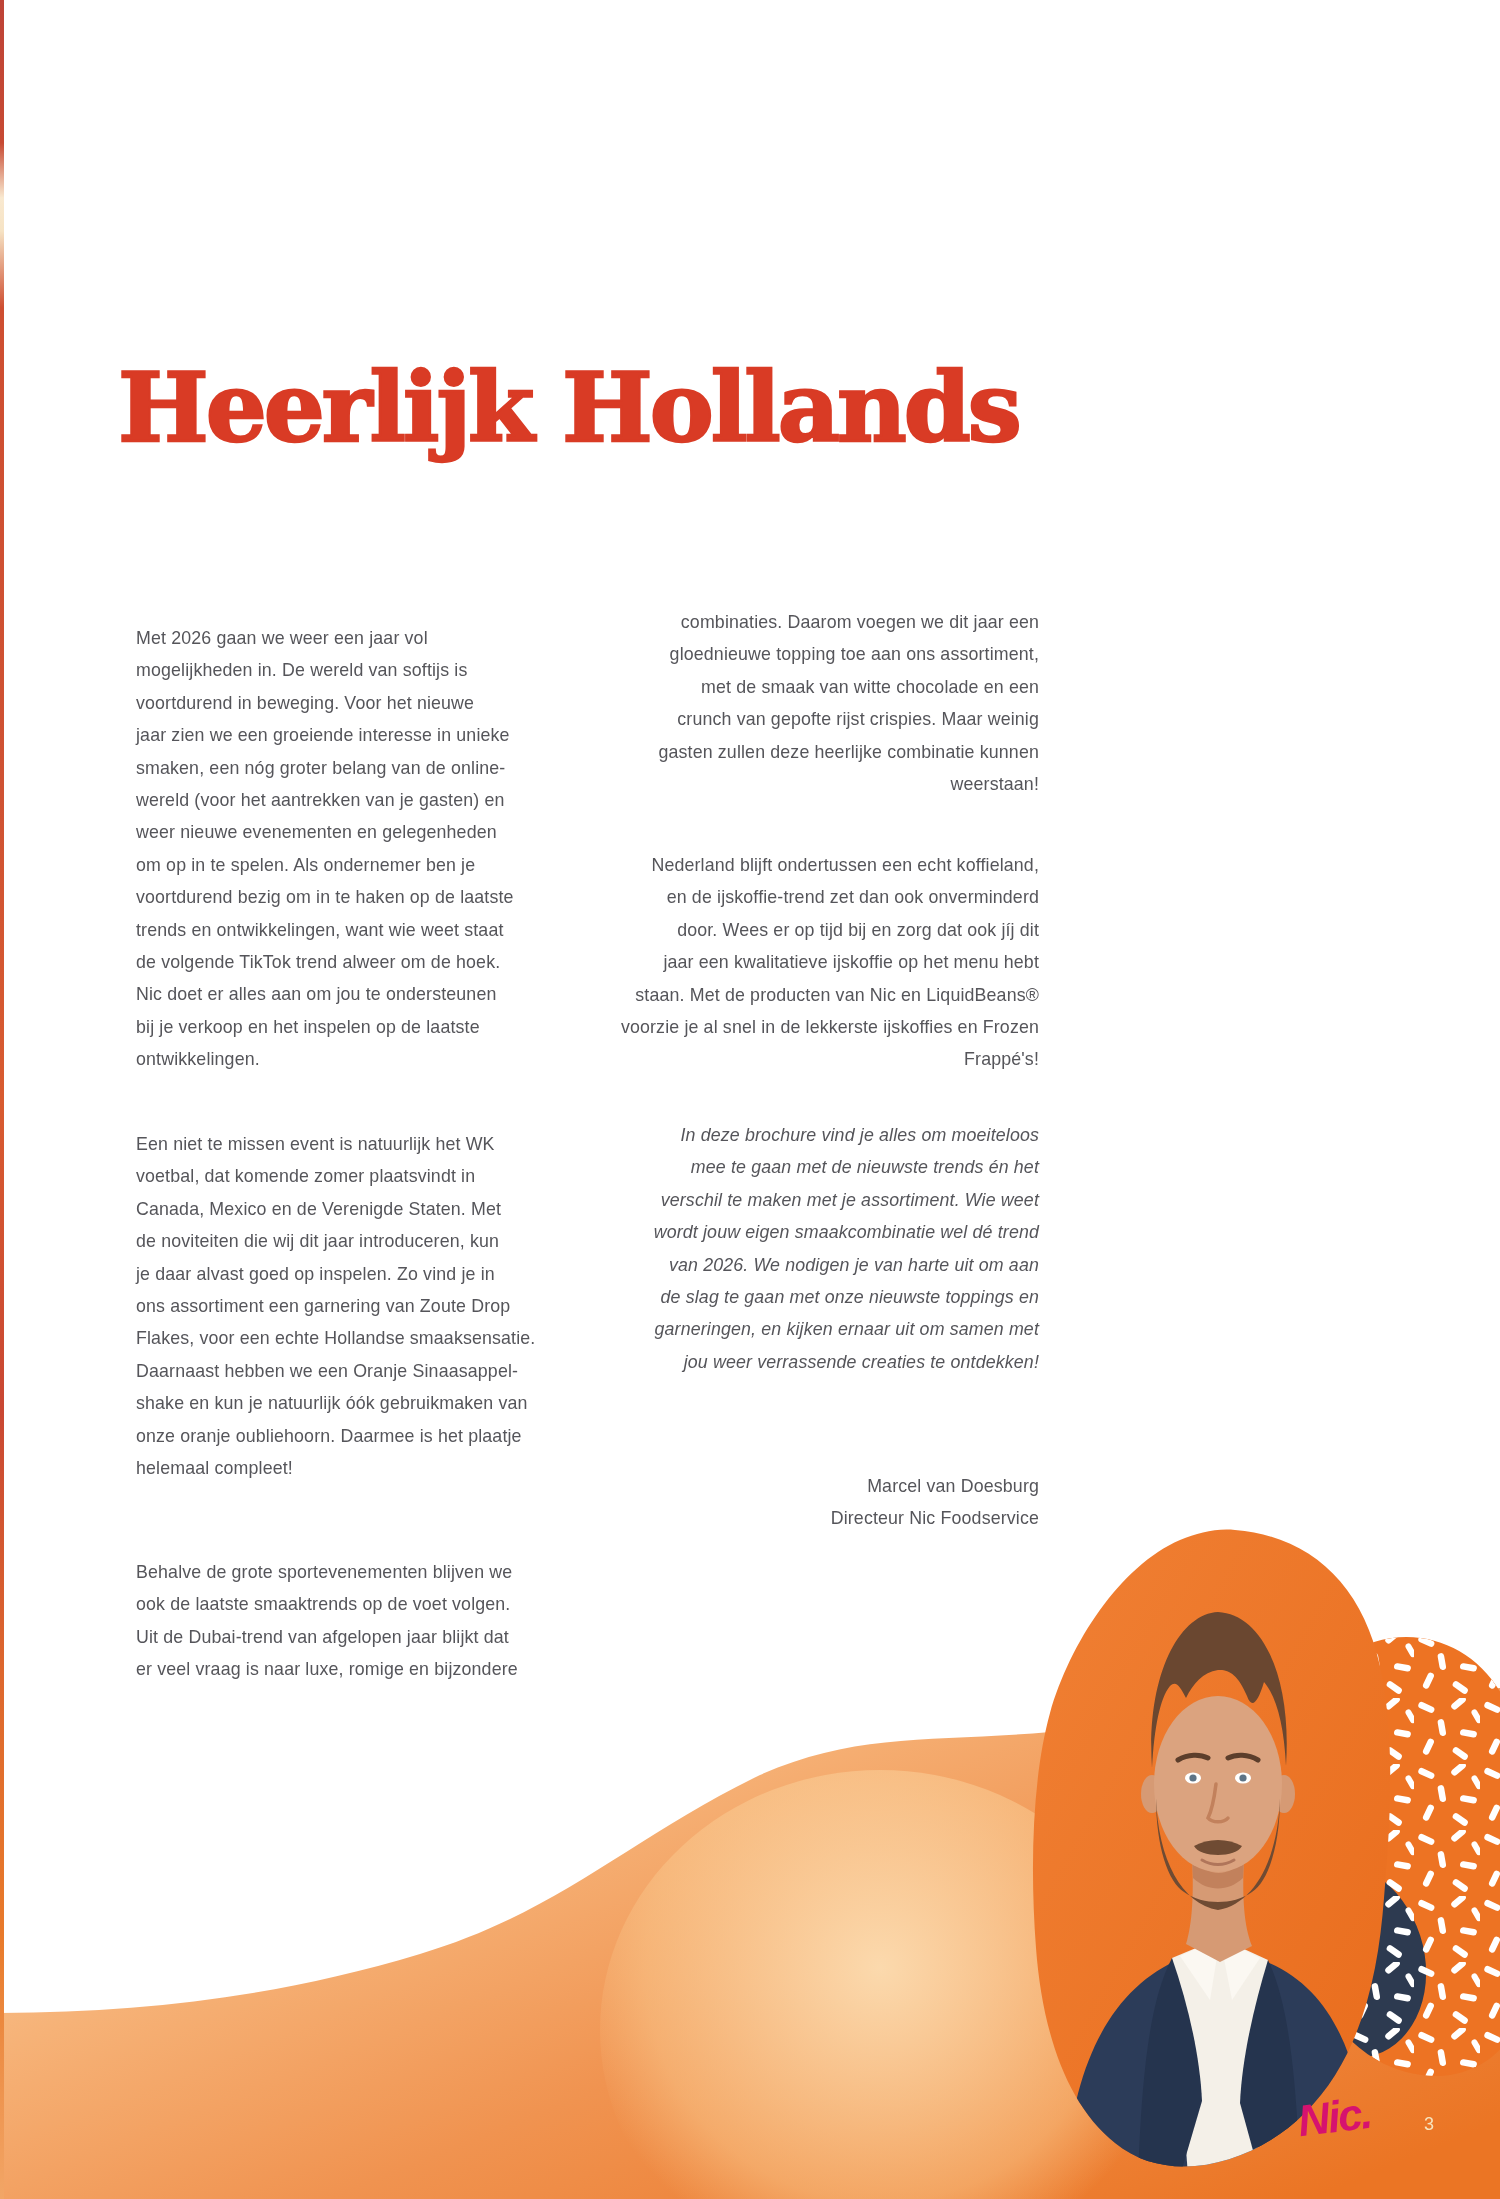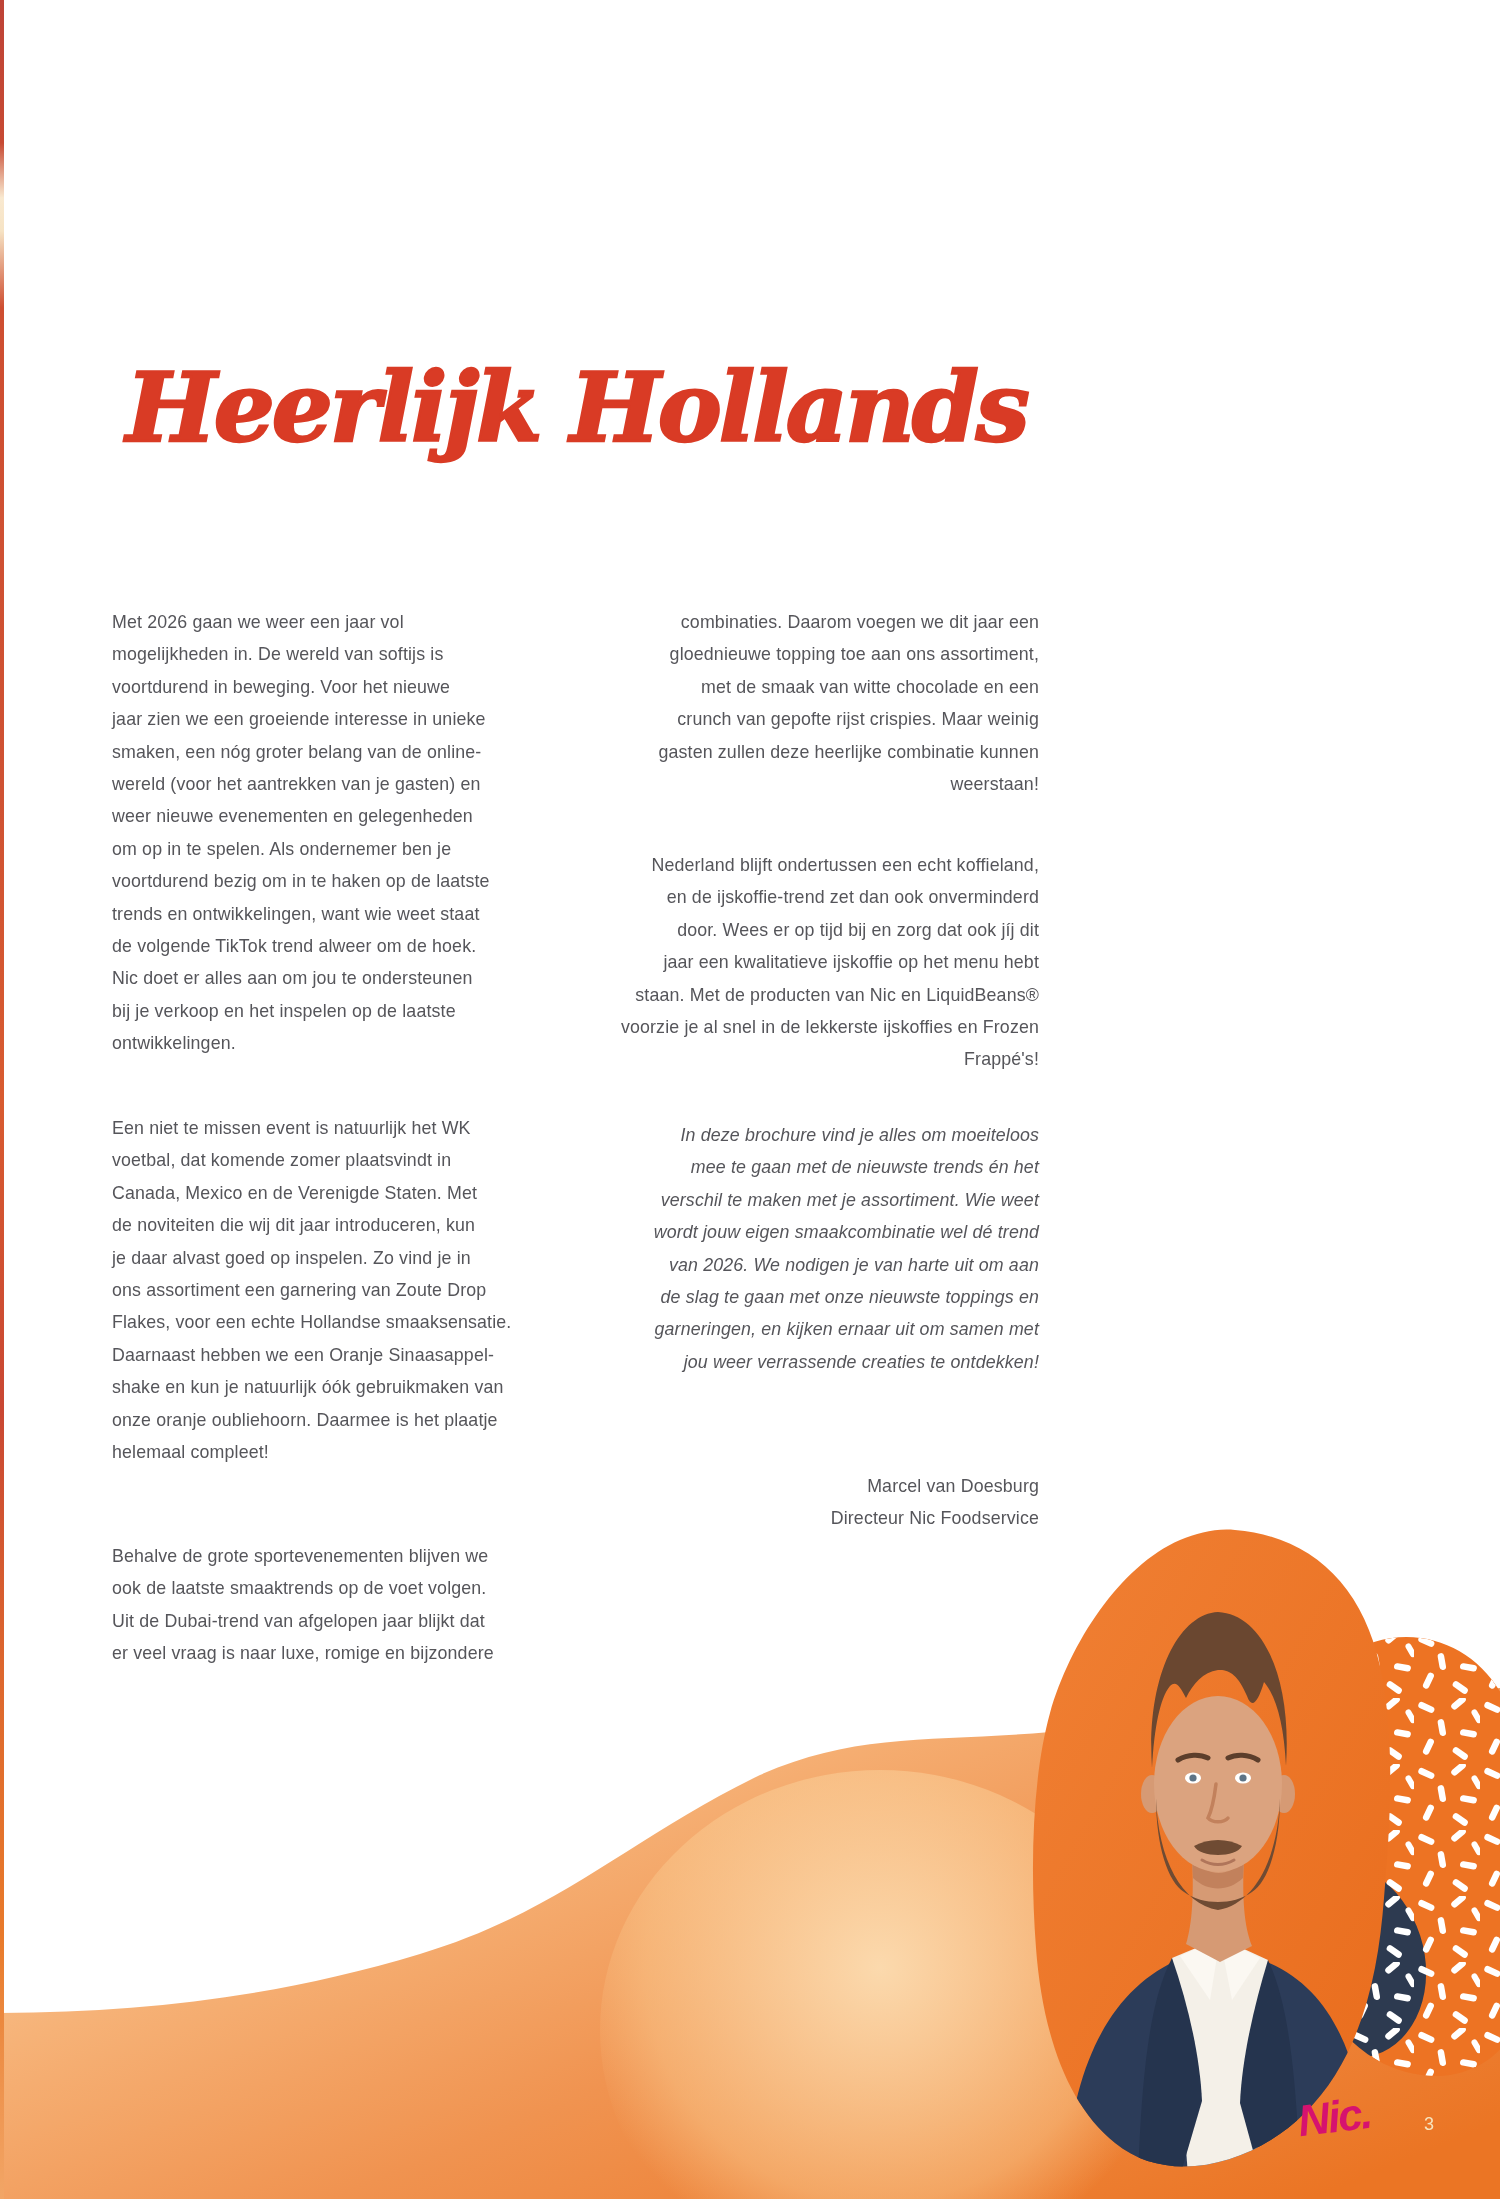--- a/index.html
+++ b/index.html
@@ -14,37 +14,36 @@
   
   .edge-stripe{
     position:absolute;left:0;top:0;width:4px;height:2199px;z-index:6;
     background:linear-gradient(180deg,
       #BE4337 0%, #C74A33 6.5%, #F9E9D0 9%, #F6E3C4 10.5%, #CE4E31 14%,
       #CF5233 36%, #D85B30 50%, #C94733 64%, #DD672E 76%, #E87A2B 88%, #F2A667 100%);
   }
 
   .title{
     position:absolute;left:118px;top:358px;z-index:8;
-    font-family:"DejaVu Serif",serif;font-style:italic;font-weight:bold;
+    font-family:"DejaVu Serif",serif;font-weight:bold;
     font-size:96px;line-height:1.05;letter-spacing:-3px;
     color:#D93B25;-webkit-text-stroke:2.4px #D93B25;
     white-space:nowrap;
-    margin-left:8px;
   }
   .subtitle{
     position:absolute;left:124px;top:504px;z-index:8;
     font-size:35px;font-weight:bold;color:#F5A11E;letter-spacing:0.2px;
   }
 
   .bodytext{
     position:absolute;z-index:8;
     font-size:17.8px;line-height:32.4px;letter-spacing:0.15px;
     color:#55555A;white-space:pre-line;
   }
-  .col-left{left:112px;width:445px;}
+  .col-left{left:136px;width:445px;margin-top:16px;}
   .col-right{left:564px;width:475px;text-align:right;}
   .p-l1{top:606px;} .p-l2{top:1112px;} .p-l3{top:1540px;}
   .p-r1{top:606px;} .p-r2{top:849px;}  .p-r3{top:1119px;font-style:italic;}
   .signature{top:1470px;}
 
   .decor-svg{position:absolute;display:block;}
   .wave{left:0;top:1540px;z-index:2;}
   .light-blob{
     position:absolute;left:600px;top:1770px;width:560px;height:520px;border-radius:50%;z-index:3;
     background:radial-gradient(circle at 50% 38%, rgba(252,221,178,0.95) 0%, rgba(250,201,142,0.5) 55%, rgba(250,201,142,0) 72%);

